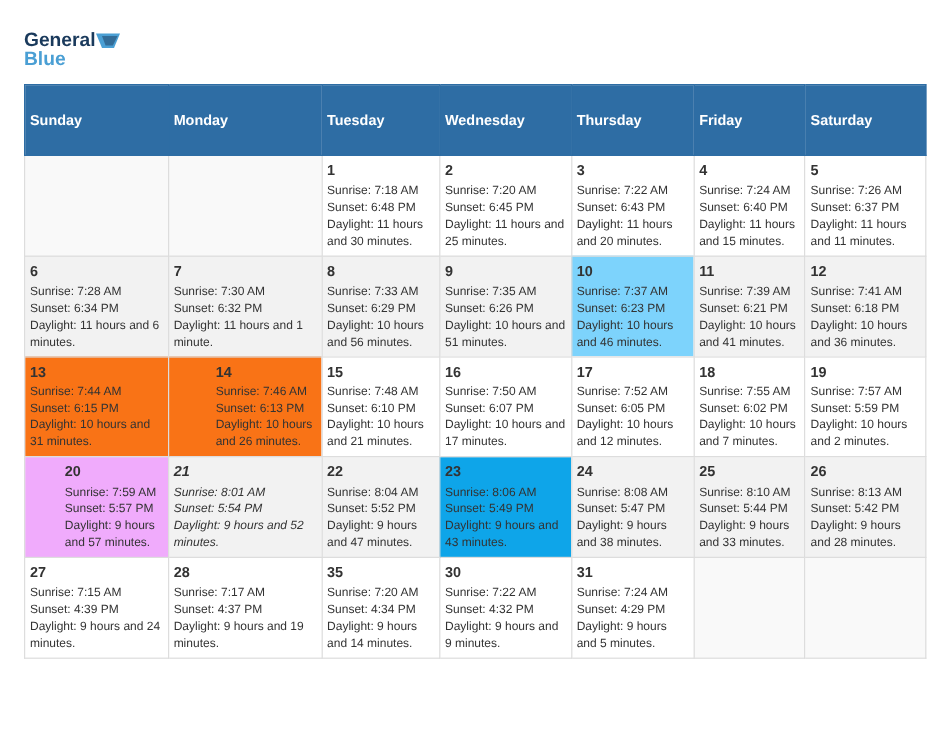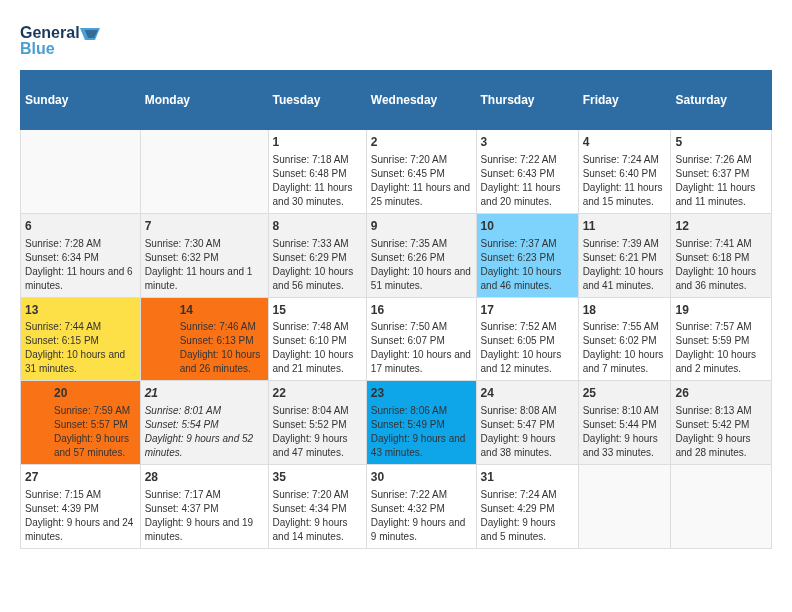--- a/index.html
+++ b/index.html
@@ -123,30 +123,30 @@
       <tr>
         <td style="background: rgb(242, 242, 242);"><span class="day-num">6</span><span>Sunrise: 7:28 AM</span><br><span>Sunset: 6:34 PM</span><br><span>Daylight: 11 hours and 6 minutes.</span></td>
         <td style="background: rgb(242, 242, 242);"><span class="day-num">7</span><span>Sunrise: 7:30 AM</span><br><span>Sunset: 6:32 PM</span><br><span>Daylight: 11 hours and 1 minute.</span></td>
         <td style="background: rgb(242, 242, 242);"><span class="day-num">8</span><span>Sunrise: 7:33 AM</span><br><span>Sunset: 6:29 PM</span><br><span>Daylight: 10 hours and 56 minutes.</span></td>
         <td style="background: rgb(242, 242, 242);"><span class="day-num">9</span><span>Sunrise: 7:35 AM</span><br><span>Sunset: 6:26 PM</span><br><span>Daylight: 10 hours and 51 minutes.</span></td>
         <td style="background: #7dd3fc;"><span class="day-num">10</span><span>Sunrise: 7:37 AM</span><br><span>Sunset: 6:23 PM</span><br><span>Daylight: 10 hours and 46 minutes.</span></td>
         <td style="background: rgb(242, 242, 242);"><span class="day-num">11</span><span>Sunrise: 7:39 AM</span><br><span>Sunset: 6:21 PM</span><br><span>Daylight: 10 hours and 41 minutes.</span></td>
         <td style="background: rgb(242, 242, 242);"><span class="day-num">12</span><span>Sunrise: 7:41 AM</span><br><span>Sunset: 6:18 PM</span><br><span>Daylight: 10 hours and 36 minutes.</span></td>
       </tr>
       <tr>
-        <td style="background: #fde047;"><span class="day-num">13</span><span>Sunrise: 7:44 AM</span><br><span>Sunset: 6:15 PM</span><br><span>Daylight: 10 hours and 31 minutes.</span></td>
+        <td style="background: #f97316;"><span class="day-num">13</span><span>Sunrise: 7:44 AM</span><br><span>Sunset: 6:15 PM</span><br><span>Daylight: 10 hours and 31 minutes.</span></td>
         <td style="background: #f97316; padding-left: 39px;"><span class="day-num">14</span><span>Sunrise: 7:46 AM</span><br><span>Sunset: 6:13 PM</span><br><span>Daylight: 10 hours and 26 minutes.</span></td>
         <td style="background: rgb(255, 255, 255);"><span class="day-num">15</span><span>Sunrise: 7:48 AM</span><br><span>Sunset: 6:10 PM</span><br><span>Daylight: 10 hours and 21 minutes.</span></td>
         <td style="background: rgb(255, 255, 255);"><span class="day-num">16</span><span>Sunrise: 7:50 AM</span><br><span>Sunset: 6:07 PM</span><br><span>Daylight: 10 hours and 17 minutes.</span></td>
         <td style="background: rgb(255, 255, 255);"><span class="day-num">17</span><span>Sunrise: 7:52 AM</span><br><span>Sunset: 6:05 PM</span><br><span>Daylight: 10 hours and 12 minutes.</span></td>
         <td style="background: rgb(255, 255, 255);"><span class="day-num">18</span><span>Sunrise: 7:55 AM</span><br><span>Sunset: 6:02 PM</span><br><span>Daylight: 10 hours and 7 minutes.</span></td>
         <td style="background: rgb(255, 255, 255);"><span class="day-num">19</span><span>Sunrise: 7:57 AM</span><br><span>Sunset: 5:59 PM</span><br><span>Daylight: 10 hours and 2 minutes.</span></td>
       </tr>
       <tr>
-        <td style="background: #f97316; padding-left: 33px;"><span class="day-num">20</span><span>Sunrise: 7:59 AM</span><br><span>Sunset: 5:57 PM</span><br><span>Daylight: 9 hours and 57 minutes.</span></td>
+        <td style="background: #f0abfc; padding-left: 33px;"><span class="day-num">20</span><span>Sunrise: 7:59 AM</span><br><span>Sunset: 5:57 PM</span><br><span>Daylight: 9 hours and 57 minutes.</span></td>
         <td style="background: rgb(242, 242, 242); font-style: italic;"><span class="day-num">21</span><span>Sunrise: 8:01 AM</span><br><span>Sunset: 5:54 PM</span><br><span>Daylight: 9 hours and 52 minutes.</span></td>
         <td style="background: rgb(242, 242, 242);"><span class="day-num">22</span><span>Sunrise: 8:04 AM</span><br><span>Sunset: 5:52 PM</span><br><span>Daylight: 9 hours and 47 minutes.</span></td>
         <td style="background: #0ea5e9;"><span class="day-num">23</span><span>Sunrise: 8:06 AM</span><br><span>Sunset: 5:49 PM</span><br><span>Daylight: 9 hours and 43 minutes.</span></td>
         <td style="background: rgb(242, 242, 242);"><span class="day-num">24</span><span>Sunrise: 8:08 AM</span><br><span>Sunset: 5:47 PM</span><br><span>Daylight: 9 hours and 38 minutes.</span></td>
         <td style="background: rgb(242, 242, 242);"><span class="day-num">25</span><span>Sunrise: 8:10 AM</span><br><span>Sunset: 5:44 PM</span><br><span>Daylight: 9 hours and 33 minutes.</span></td>
         <td style="background: rgb(242, 242, 242);"><span class="day-num">26</span><span>Sunrise: 8:13 AM</span><br><span>Sunset: 5:42 PM</span><br><span>Daylight: 9 hours and 28 minutes.</span></td>
       </tr>
       <tr>
         <td style="background: rgb(255, 255, 255);"><span class="day-num">27</span><span>Sunrise: 7:15 AM</span><br><span>Sunset: 4:39 PM</span><br><span>Daylight: 9 hours and 24 minutes.</span></td>
         <td style="background: rgb(255, 255, 255);"><span class="day-num">28</span><span>Sunrise: 7:17 AM</span><br><span>Sunset: 4:37 PM</span><br><span>Daylight: 9 hours and 19 minutes.</span></td>

